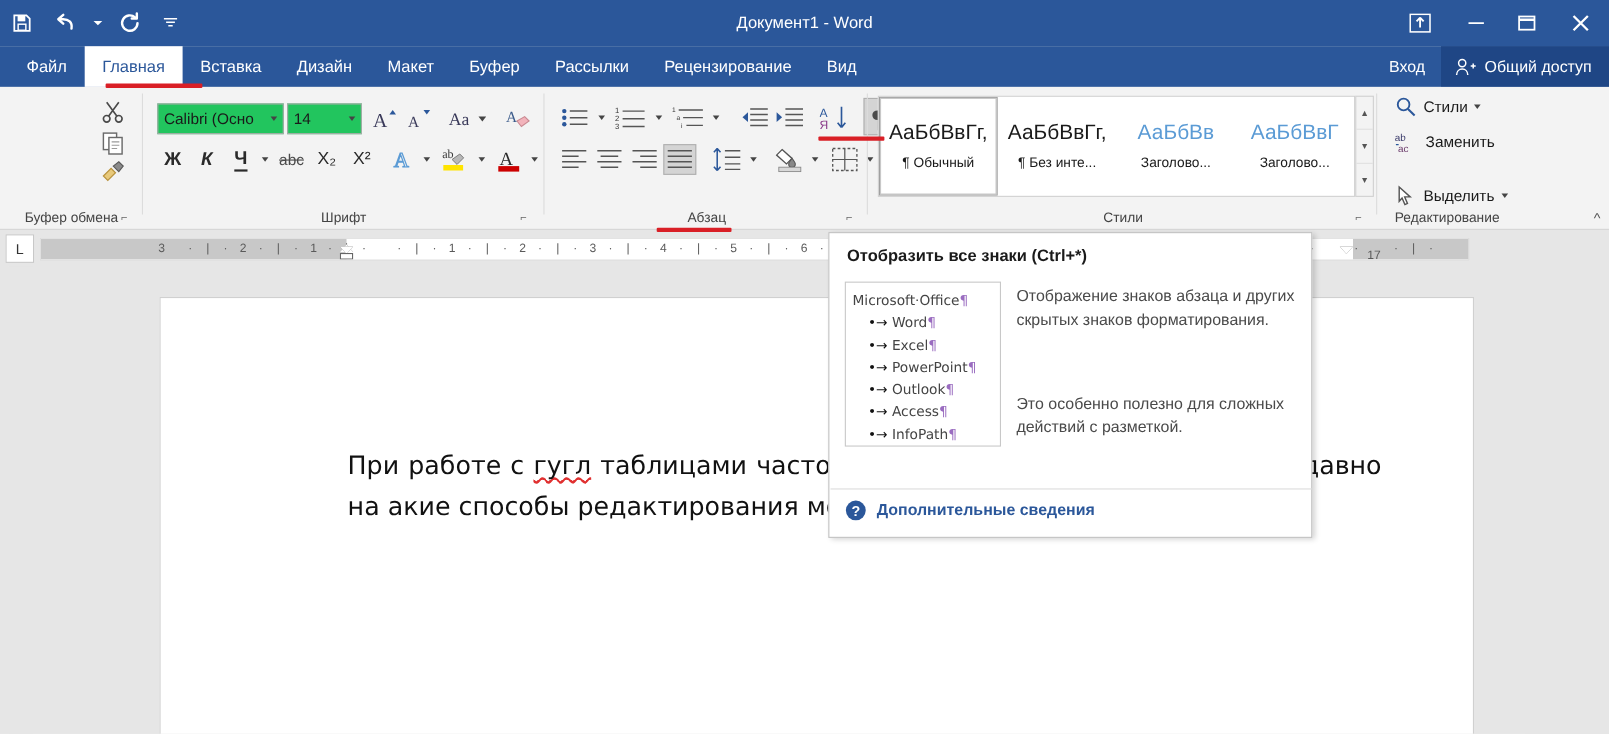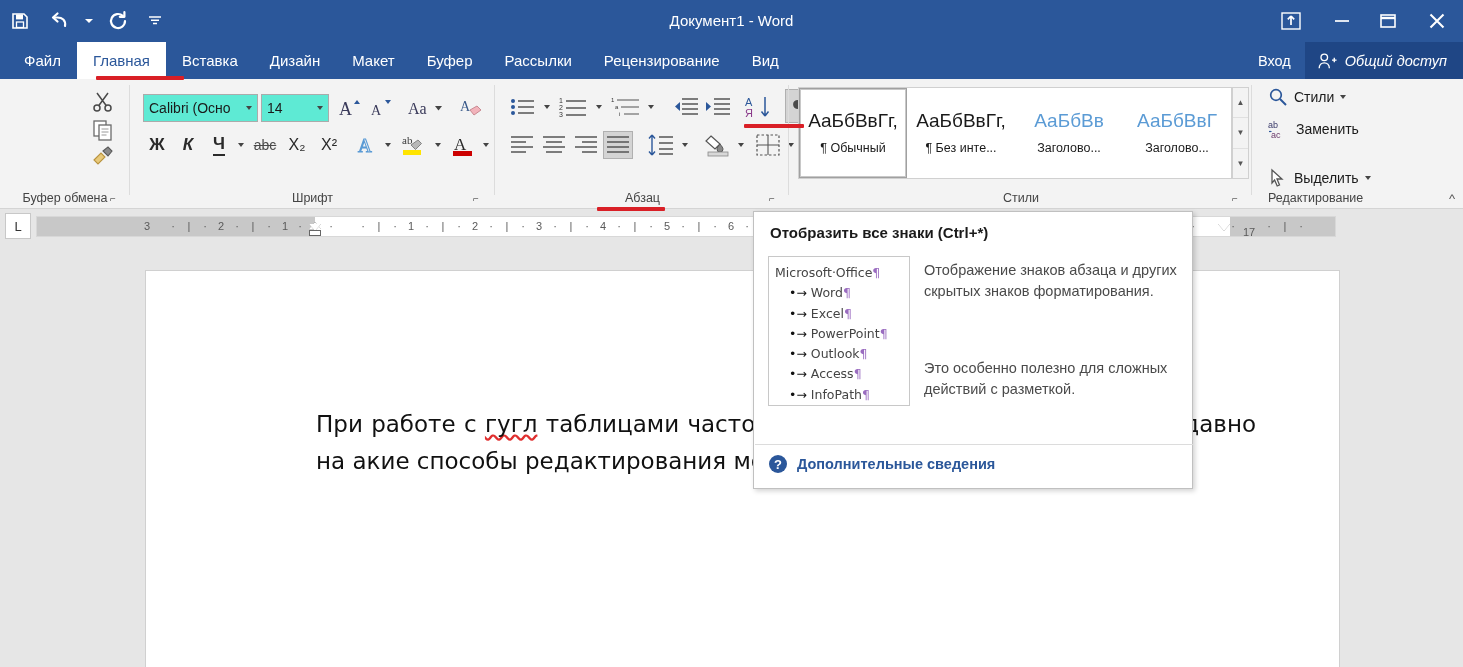--- a/index.html
+++ b/index.html
@@ -43,21 +43,21 @@
   .tabs { position: absolute; left: 8px; top: 0; height: 37px; display: flex; align-items: stretch; }
   .tab {
     padding: 0 16px; height: 37px; line-height: 37px;
     font-size: 15px; color: #ffffff; cursor: pointer; white-space: nowrap;
   }
   .tab.active { background: #ffffff; color: #2b579a; }
   .tellme { position: absolute; left: 872px; top: 0; height: 37px; display: flex; align-items: center; gap: 7px; cursor: pointer; }
   .tellme-text { font-size: 14.5px; color: #c7d3e8; white-space: nowrap; }
   .acct { position: absolute; right: 0; top: 0; height: 37px; display: flex; align-items: center; }
   .signin { font-size: 14.5px; color: #ffffff; padding: 0 14px; cursor: pointer; white-space: nowrap; }
-  .share { height: 37px; display: flex; align-items: center; gap: 8px; padding: 0 16px 0 12px; background: #1f4685; cursor: pointer; font-style: italic; }
+  .share { height: 37px; display: flex; align-items: center; gap: 8px; padding: 0 16px 0 12px; background: #1f4685; cursor: pointer; }
   .share-text { font-size: 14.5px; color: #ffffff; white-space: nowrap; }
 
   
   .ribbon {
     position: absolute; top: 79px; left: 0; width: 1463px; height: 130px;
     background: #f3f3f3; border-bottom: 1px solid #d4d4d4;
   }
   .group { position: absolute; top: 0; height: 130px; }
   .group-sep { position: absolute; top: 6px; width: 1px; height: 110px; background: #dcdcdc; }
   .group-label {
@@ -74,21 +74,21 @@
   .clip-paste-label { font-size: 13.5px; color: #303030; margin-top: 2px; }
   .mini-btn { position: absolute; width: 30px; height: 30px; display: flex; align-items: center; justify-content: center; cursor: pointer; }
 
   
   .rb { position: absolute; display: flex; align-items: center; justify-content: center; cursor: pointer; }
   .rb.active { background: #d4d4d4; border: 1px solid #b0b0b0; }
   .dd { width: 0; height: 0; border-left: 3.5px solid transparent; border-right: 3.5px solid transparent; border-top: 4px solid #444; }
 
   
   .combo {
-    position: absolute; background: #5eead4; border: 1px solid #ababab;
+    position: absolute; background: #22c55e; border: 1px solid #ababab;
     display: flex; align-items: center; cursor: pointer;
   }
   .combo-text { font-size: 14px; color: #1a1a1a; padding-left: 5px; flex: 1; white-space: nowrap; overflow: hidden; }
   .combo-arrow { width: 16px; display: flex; align-items: center; justify-content: center; }
 
   
   .styles-gallery {
     position: absolute; left: 798px; top: 8px; width: 434px; height: 92px;
     background: #ffffff; border: 1px solid #d0d0d0; display: flex; overflow: hidden;
   }

